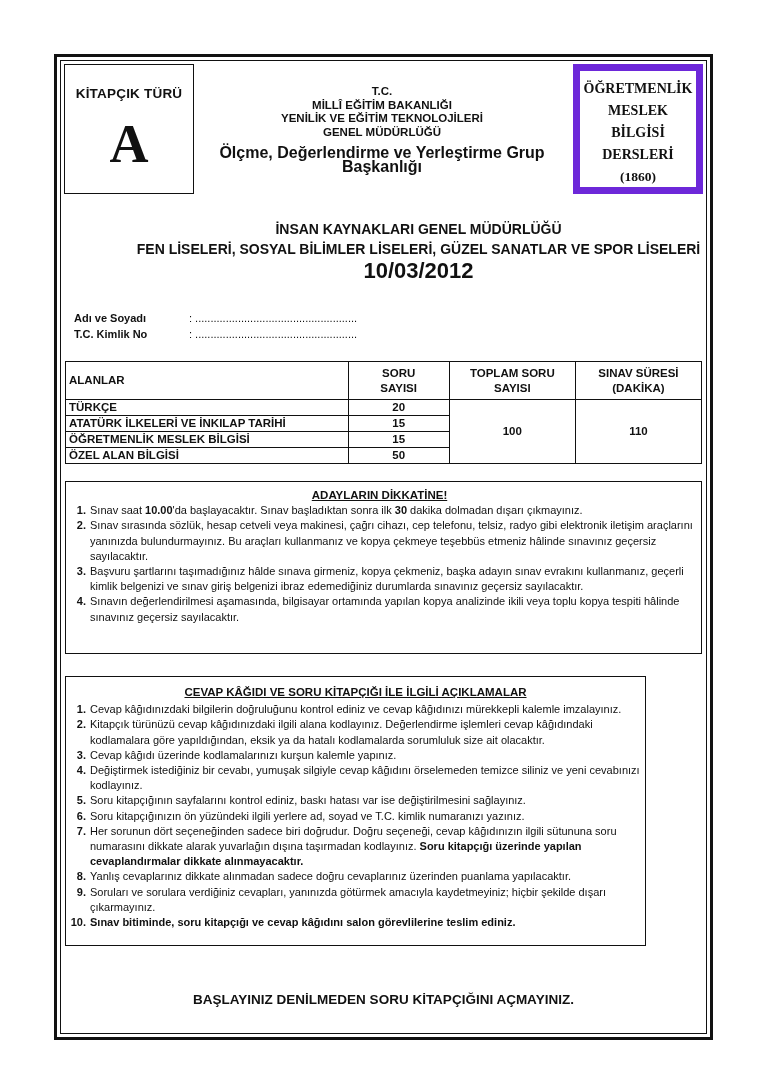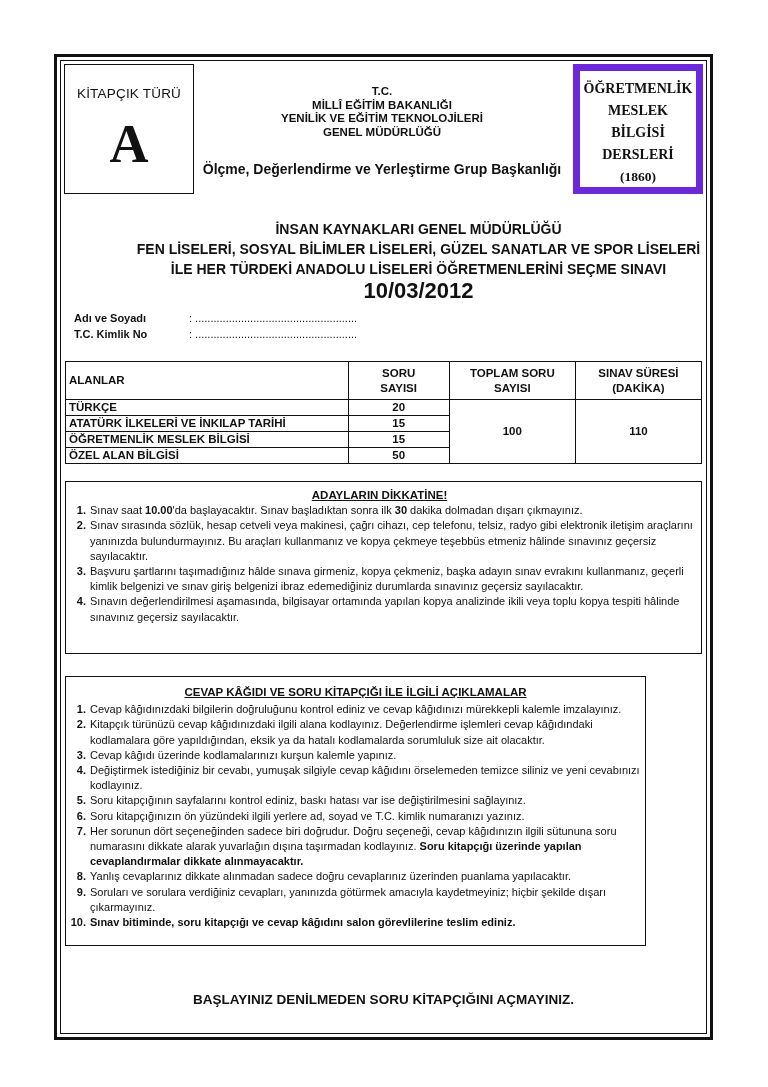--- a/index.html
+++ b/index.html
@@ -1,25 +1,25 @@
 <!DOCTYPE html>
 <html><head>
 <meta charset="utf-8">
 <style>
   html, body { margin: 0; padding: 0; background: #ffffff; }
   body { width: 768px; height: 1087px; position: relative; font-family: "Liberation Sans", sans-serif; color: #111; }
   .frame-outer { position: absolute; left: 54px; top: 54px; width: 659px; height: 986px; border: 3px solid #111; box-sizing: border-box; }
   .frame-inner { position: absolute; left: 60px; top: 60px; width: 647px; height: 974px; border: 1px solid #111; box-sizing: border-box; }
 
   .kitapcik-box { position: absolute; left: 64px; top: 64px; width: 130px; height: 130px; border: 1px solid #111; box-sizing: border-box; text-align: center; }
-  .kitapcik-label { font-weight: normal; font-size: 13.5px; margin-top: 21px; letter-spacing: 0.2px; }
+  .kitapcik-label { font-weight: bold; font-size: 13.5px; margin-top: 21px; letter-spacing: 0.2px; }
   .kitapcik-letter { font-family: "Liberation Serif", serif; font-weight: bold; font-size: 54px; margin-top: 16px; line-height: 1; }
 
   .ministry { position: absolute; left: 198px; top: 85px; width: 368px; text-align: center; font-weight: bold; font-size: 11.5px; line-height: 13.5px; }
-  .ministry .unit { font-size: 14px; margin-top: 24px; }
+  .ministry .unit { font-size: 16px; margin-top: 7px; }
 
   .subject-box { position: absolute; left: 573px; top: 64px; width: 130px; height: 130px; border: 7px solid #6d28d9; box-sizing: border-box; text-align: center; font-family: "Liberation Serif", serif; font-weight: bold; font-size: 14px; line-height: 22px; padding-top: 7px; }
   .subject-box .code { font-size: 13.5px; }
 
   .titles { position: absolute; left: 62px; top: 219px; width: 643px; text-align: center; font-weight: bold; font-size: 14px; line-height: 20px; margin-left: 35px; }
   .titles .date { font-size: 22px; line-height: 24px; }
 
   .candidate { position: absolute; left: 74px; top: 310px; font-weight: bold; font-size: 11px; line-height: 16px; }
   .candidate .row { display: flex; }
   .candidate .lbl { width: 115px; }
@@ -69,21 +69,20 @@
   <div>ÖĞRETMENLİK</div>
   <div>MESLEK</div>
   <div>BİLGİSİ</div>
   <div>DERSLERİ</div>
   <div class="code">(1860)</div>
 </div>
 
 <div class="titles">
   <div>İNSAN KAYNAKLARI GENEL MÜDÜRLÜĞÜ</div>
   <div>FEN LİSELERİ, SOSYAL BİLİMLER LİSELERİ, GÜZEL SANATLAR VE SPOR LİSELERİ</div>
-  <div>İLE HER TÜRDEKİ ANADOLU LİSELERİ ÖĞRETMENLERİNİ SEÇME SINAVI</div>
   <div class="date">10/03/2012</div>
 </div>
 
 <div class="candidate">
   <div class="row">
     <span class="lbl">Adı ve Soyadı</span>
     <span class="dots">: .....................................................</span>
   </div>
   <div class="row">
     <span class="lbl">T.C. Kimlik No</span>

